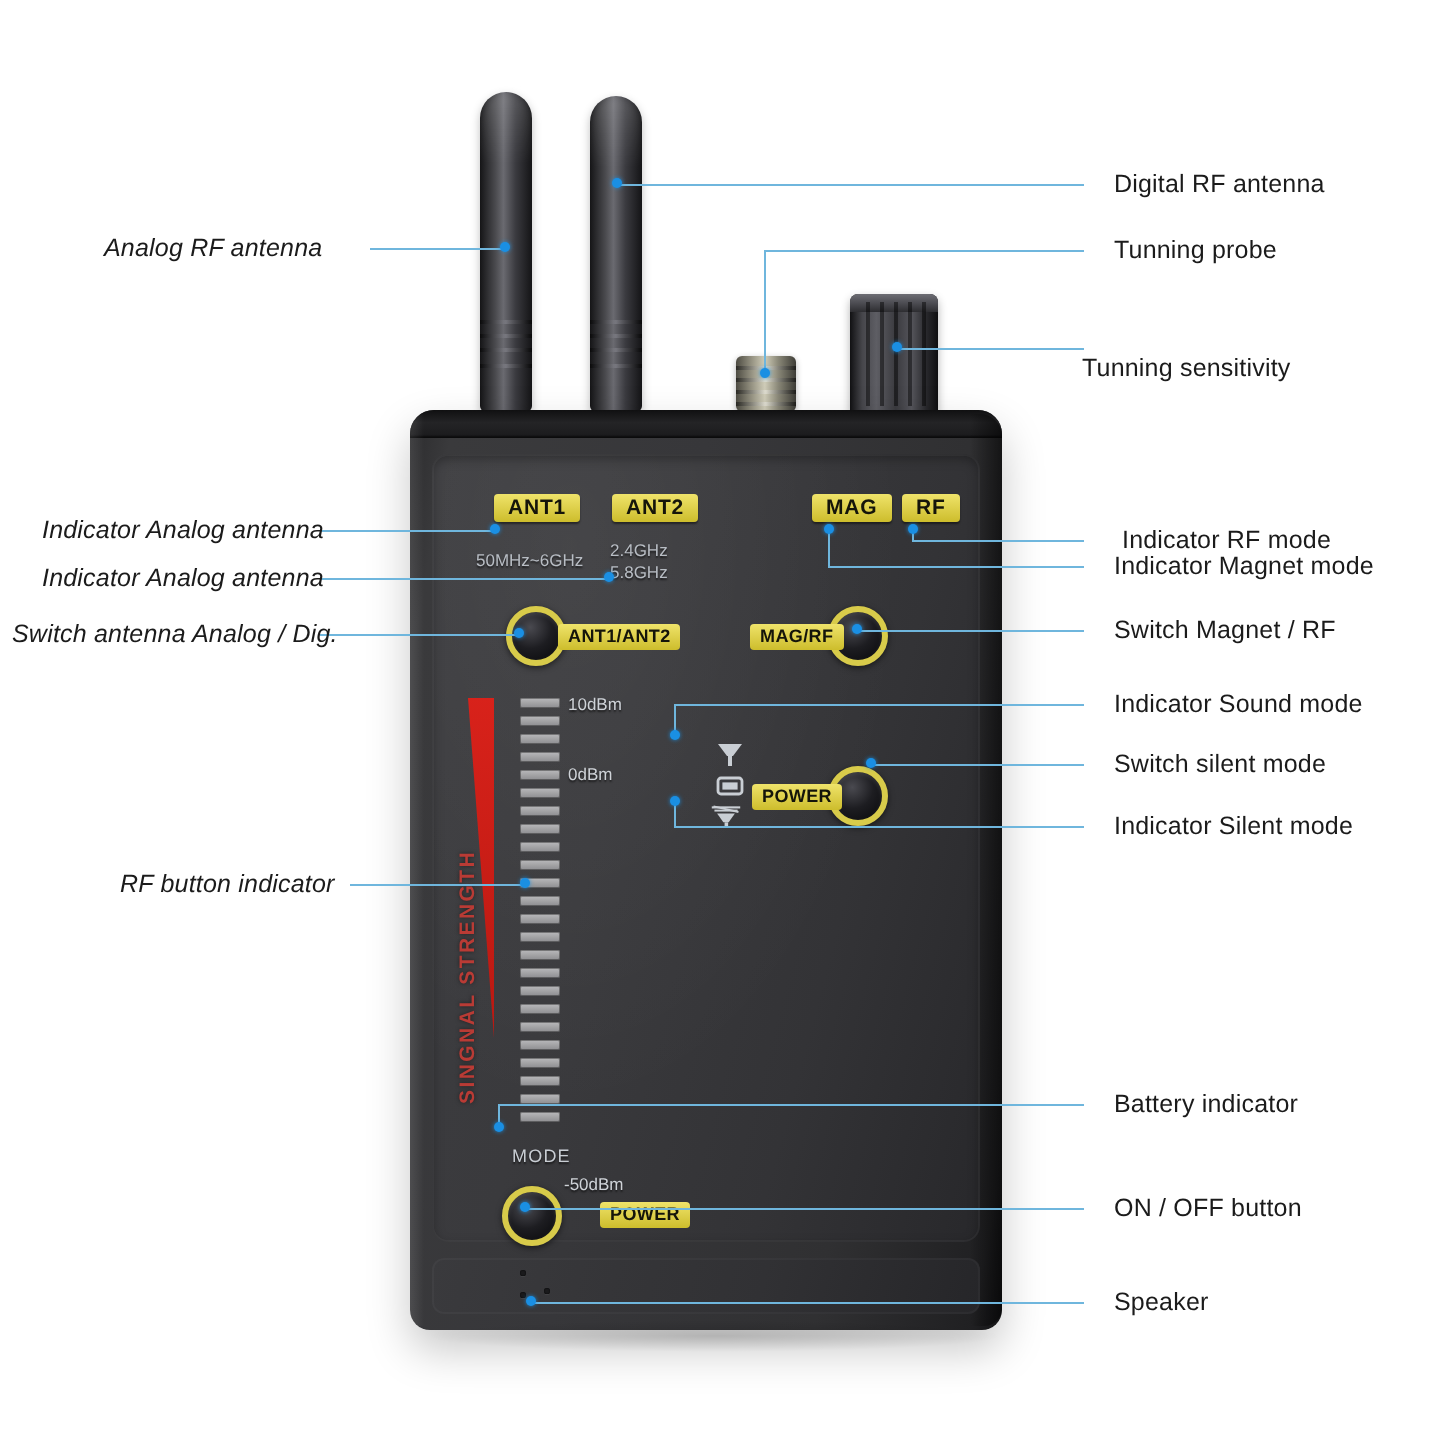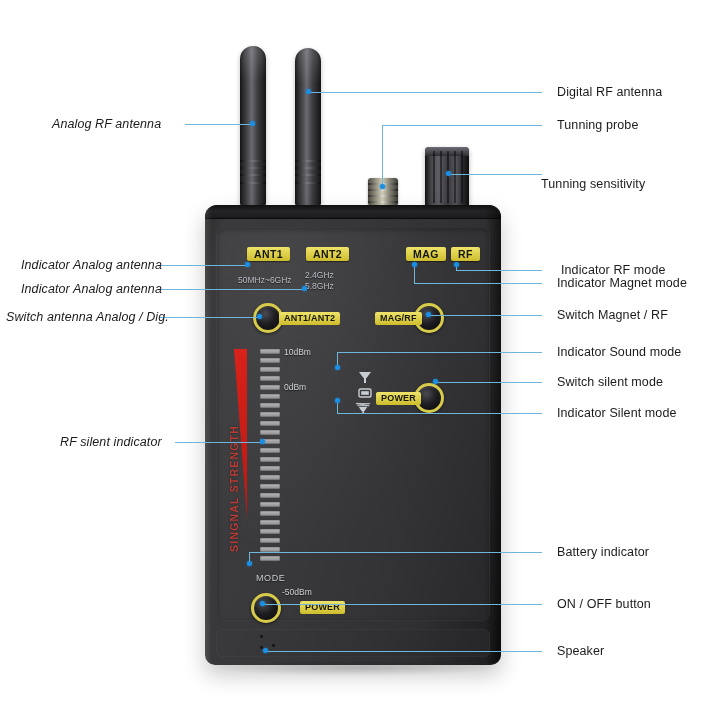--- a/index.html
+++ b/index.html
@@ -427,21 +427,21 @@
   <div class="lead" style="left:263px;top:604px;width:279px;"></div>
   <div class="dot" style="left:260px;top:601px;"></div>
 
   <div class="lead" style="left:266px;top:651px;width:276px;"></div>
   <div class="dot" style="left:263px;top:648px;"></div>
 
   <div class="callout left" style="left:52px;top:118px;">Analog RF antenna</div>
   <div class="callout left" style="left:21px;top:259px;">Indicator Analog antenna</div>
   <div class="callout left" style="left:21px;top:283px;">Indicator Analog antenna</div>
   <div class="callout left" style="left:6px;top:311px;">Switch antenna Analog / Dig.</div>
-  <div class="callout left" style="left:60px;top:436px;">RF silent indicator</div>
+  <div class="callout left" style="left:60px;top:436px;">RF button indicator</div>
 
   <div class="callout right" style="left:557px;top:86px;">Digital RF antenna</div>
   <div class="callout right" style="left:557px;top:119px;">Tunning probe</div>
   <div class="callout right" style="left:541px;top:168px;margin-top:10px;">Tunning sensitivity</div>
   <div class="callout right" style="left:561px;top:264px;">Indicator RF mode</div>
   <div class="callout right" style="left:557px;top:277px;">Indicator Magnet mode</div>
   <div class="callout right" style="left:557px;top:309px;">Switch Magnet / RF</div>
   <div class="callout right" style="left:557px;top:346px;">Indicator Sound mode</div>
   <div class="callout right" style="left:557px;top:376px;">Switch silent mode</div>
   <div class="callout right" style="left:557px;top:407px;">Indicator Silent mode</div>

